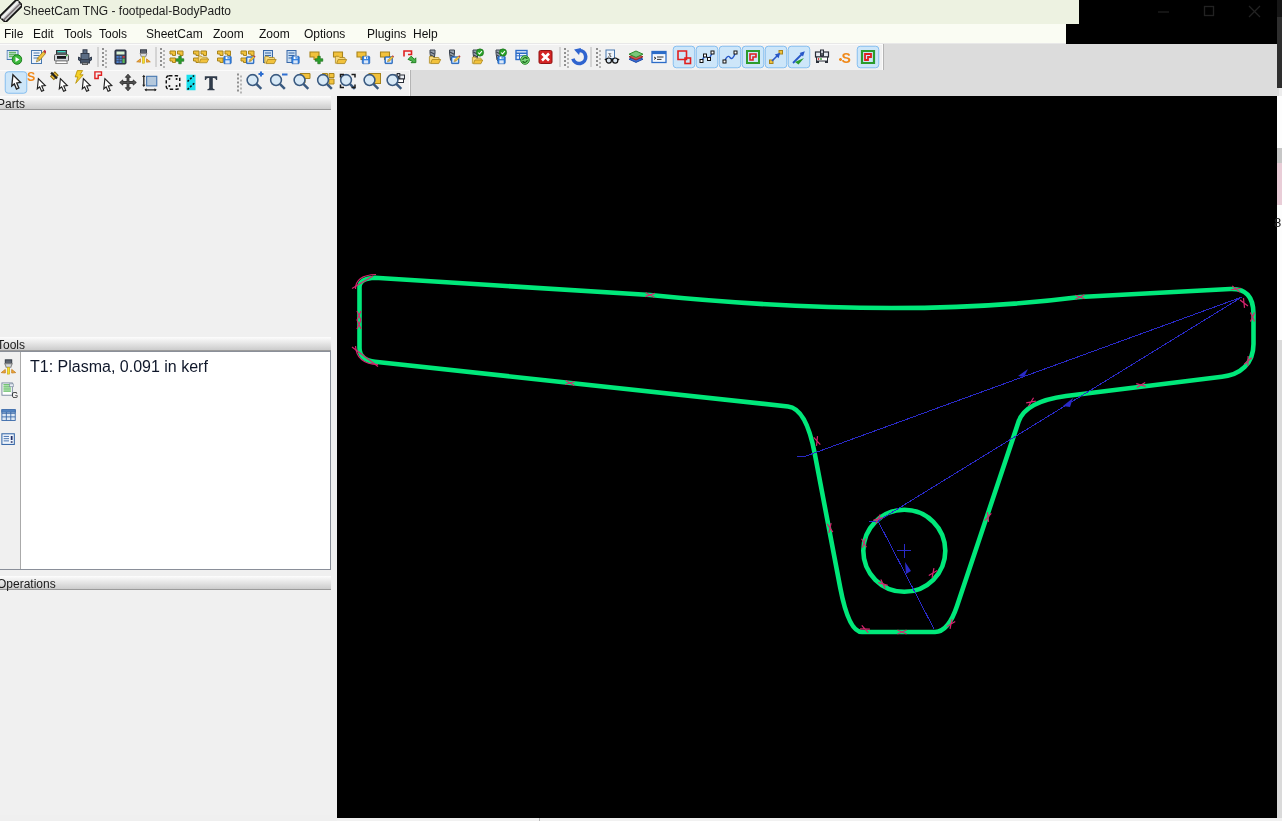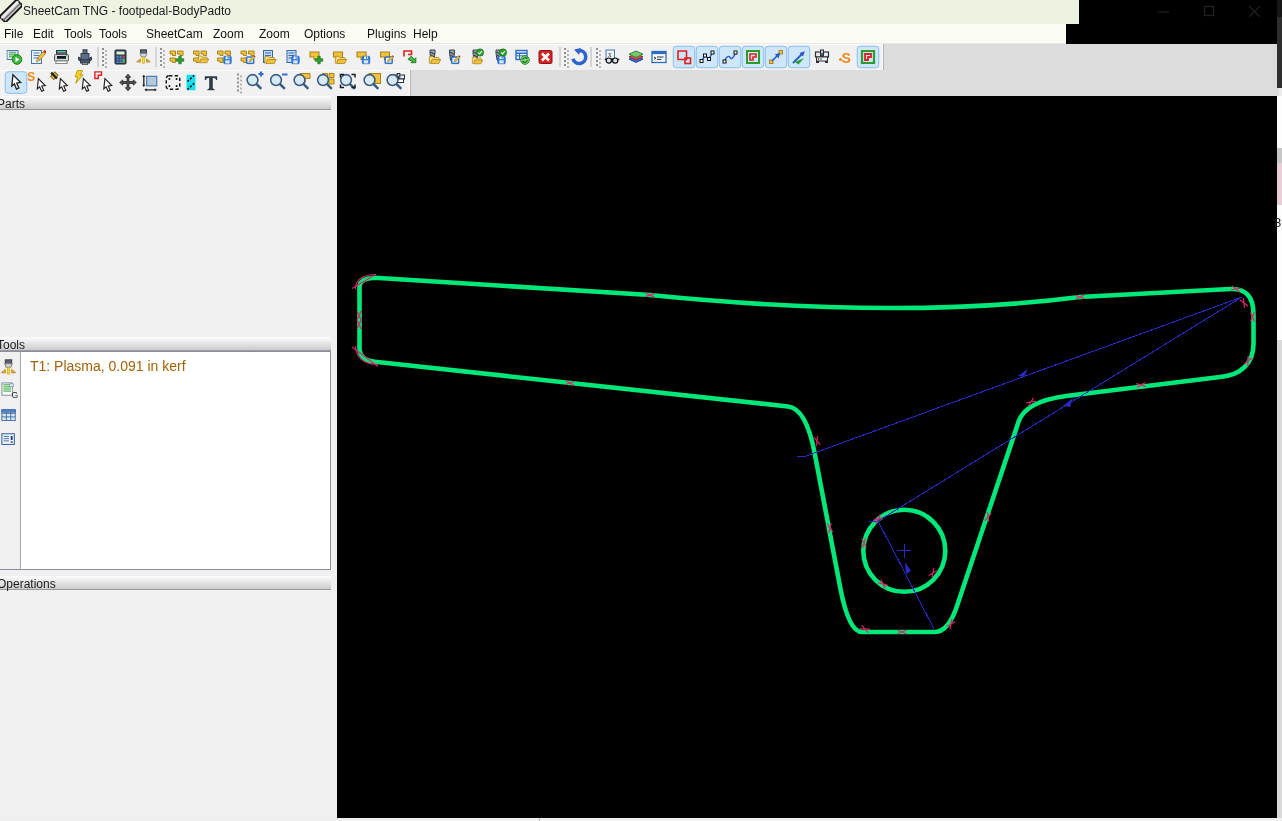--- a/index.html
+++ b/index.html
@@ -584,21 +584,21 @@
             <path d="M3 15 L6 6 L9 4 L12 7 L10 10 L3 15 Z" fill="#3c434e" stroke="#23282f"></path>
             <path d="M9 9 L15 3 m0 0 l-4.5 0.8 m4.5 -0.8 l-0.8 4.5" stroke="#111" stroke-width="1.7" fill="none"></path>
           </symbol>
 </defs>
         <use href="#s-torch" x="0" y="7" width="17" height="17"></use>
         <use href="#p-gpage" x="1" y="30" width="17" height="17"></use>
         <use href="#p-table" x="1" y="56" width="16" height="16"></use>
         <use href="#p-listex" x="1" y="80" width="16" height="16"></use>
       </svg>
 
-    <div class="abs" style="left:30px;top:6px;font-size:14px;color:#a16207">T1: Plasma, 0.091 in kerf</div>
+    <div class="abs" style="left:30px;top:6px;font-size:16px;color:#0f172a">T1: Plasma, 0.091 in kerf</div>
   </div>
   <div class="phead" style="top:480px">
       <span>Operations</span>
     </div>
 </div>
 
 <div class="abs" id="canvas">
   <svg width="945" height="725" viewBox="0 0 945 725" id="cadsvg">
 
     <path d="M 38 181.8

